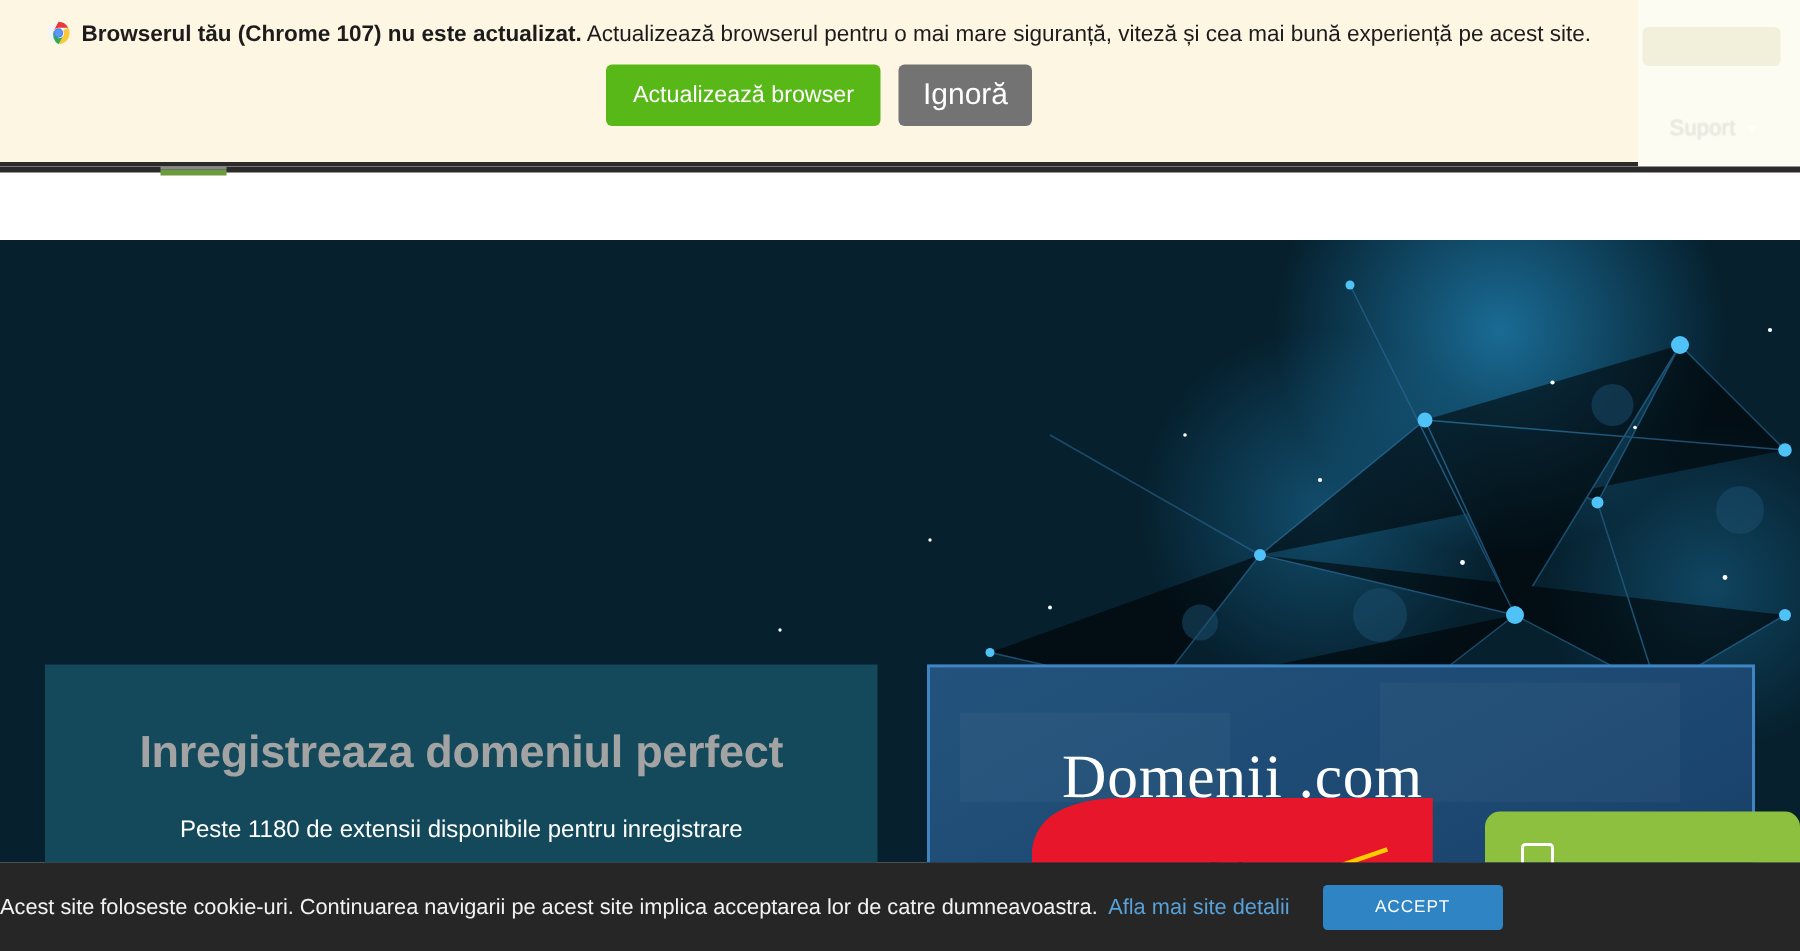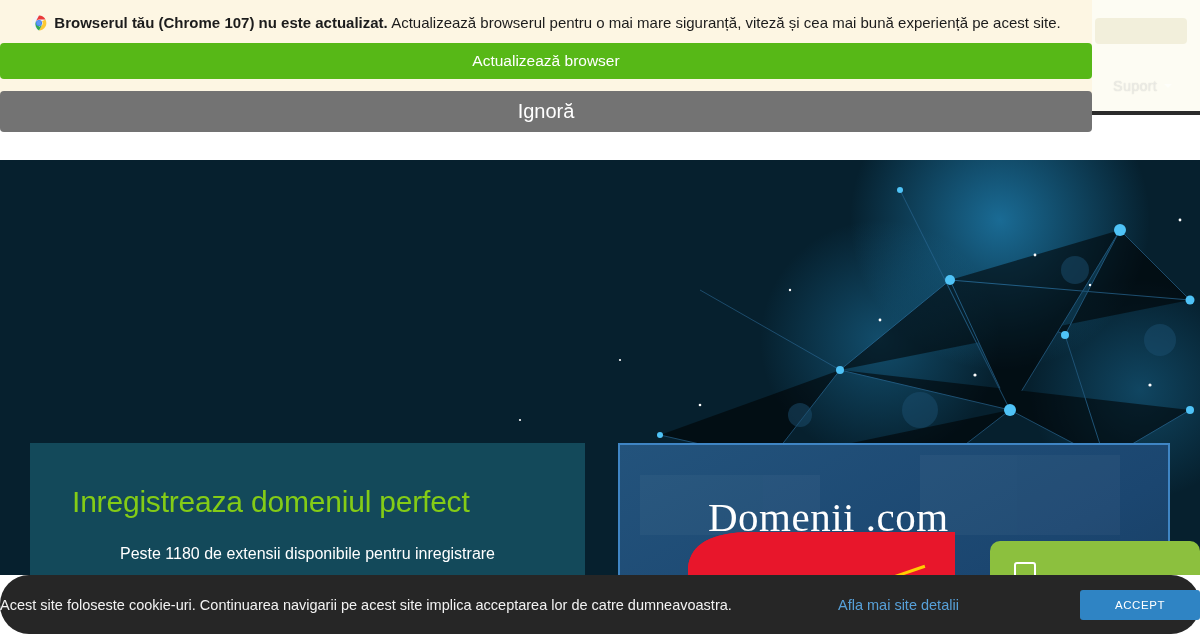--- a/index.html
+++ b/index.html
@@ -57,22 +57,22 @@
   }
   .hero-net { position: absolute; inset: 0; }
 
   .search-panel {
     position: absolute; left: 30px; top: 283px; width: 555px; height: 292px;
     background: rgba(20,76,94,.93);
     z-index: 4;
     padding: 30px 42px 0 42px;
   }
   .search-title {
-    color: #84cc16; font-size: 30px; font-weight: normal;
-    letter-spacing: -.2px; margin-top: 12px;
+    color: #a3a3a3; font-size: 30px; font-weight: bold;
+    text-align: center; letter-spacing: -.2px; margin-top: 12px;
   }
   .search-sub {
     color: #ffffff; font-size: 16px; text-align: center; margin-top: 26px;
   }
 
   
   .promo {
     position: absolute; left: 618px; top: 283px; width: 552px; height: 292px;
     background: #1c4a72; border: 2px solid #3f85c4; overflow: hidden; z-index: 4;
   }
@@ -101,37 +101,37 @@
   }
   .ub-text {
     font-size: 15px; color: #1c1c1c; line-height: 27px;
     padding: 0 18px;
   }
   .ub-strong { font-weight: bold; }
   .chrome-icon {
     display: inline-block; vertical-align: -3px; margin-right: 7px;
     width: 16px; height: 16px;
   }
-  .ub-actions { margin-top: 7px; display: flex; justify-content: center; gap: 12px; flex-direction: column; }
+  .ub-actions { margin-top: 7px; display: flex; justify-content: center; gap: 12px; }
   .btn-update {
     background: #57b817; color: #fff; border: none; border-radius: 4px;
     font-size: 15.5px; padding: 9px 18px; cursor: pointer;
     font-family: "Liberation Sans", sans-serif;
   }
   .btn-ignore {
     background: #737373; color: #fff; border: none; border-radius: 4px;
     font-size: 20px; padding: 9px 16px; cursor: pointer;
     font-family: "Liberation Sans", sans-serif;
   }
 
   
   .cookie-bar {
     position: absolute; left: 0; bottom: 0; width: 1200px; height: 59px;
     background: #262626; z-index: 30;
-    display: flex; align-items: center; justify-content: space-between; gap: 0; border-radius: 29px;
+    display: flex; align-items: center; justify-content: flex-start; gap: 0;
   }
   .cookie-text { color: #f2f2f2; font-size: 14.5px; }
   .cookie-link { color: #57a0d8; font-size: 14.5px; margin-left: 7px; cursor: pointer; }
   .cookie-accept {
     margin-left: 22px; background: #2f84c4; color: #fff; border: none;
     border-radius: 3px; width: 120px; height: 30px;
     font-size: 11.5px; letter-spacing: .6px; cursor: pointer;
     font-family: "Liberation Sans", sans-serif;
   }
 </style>

